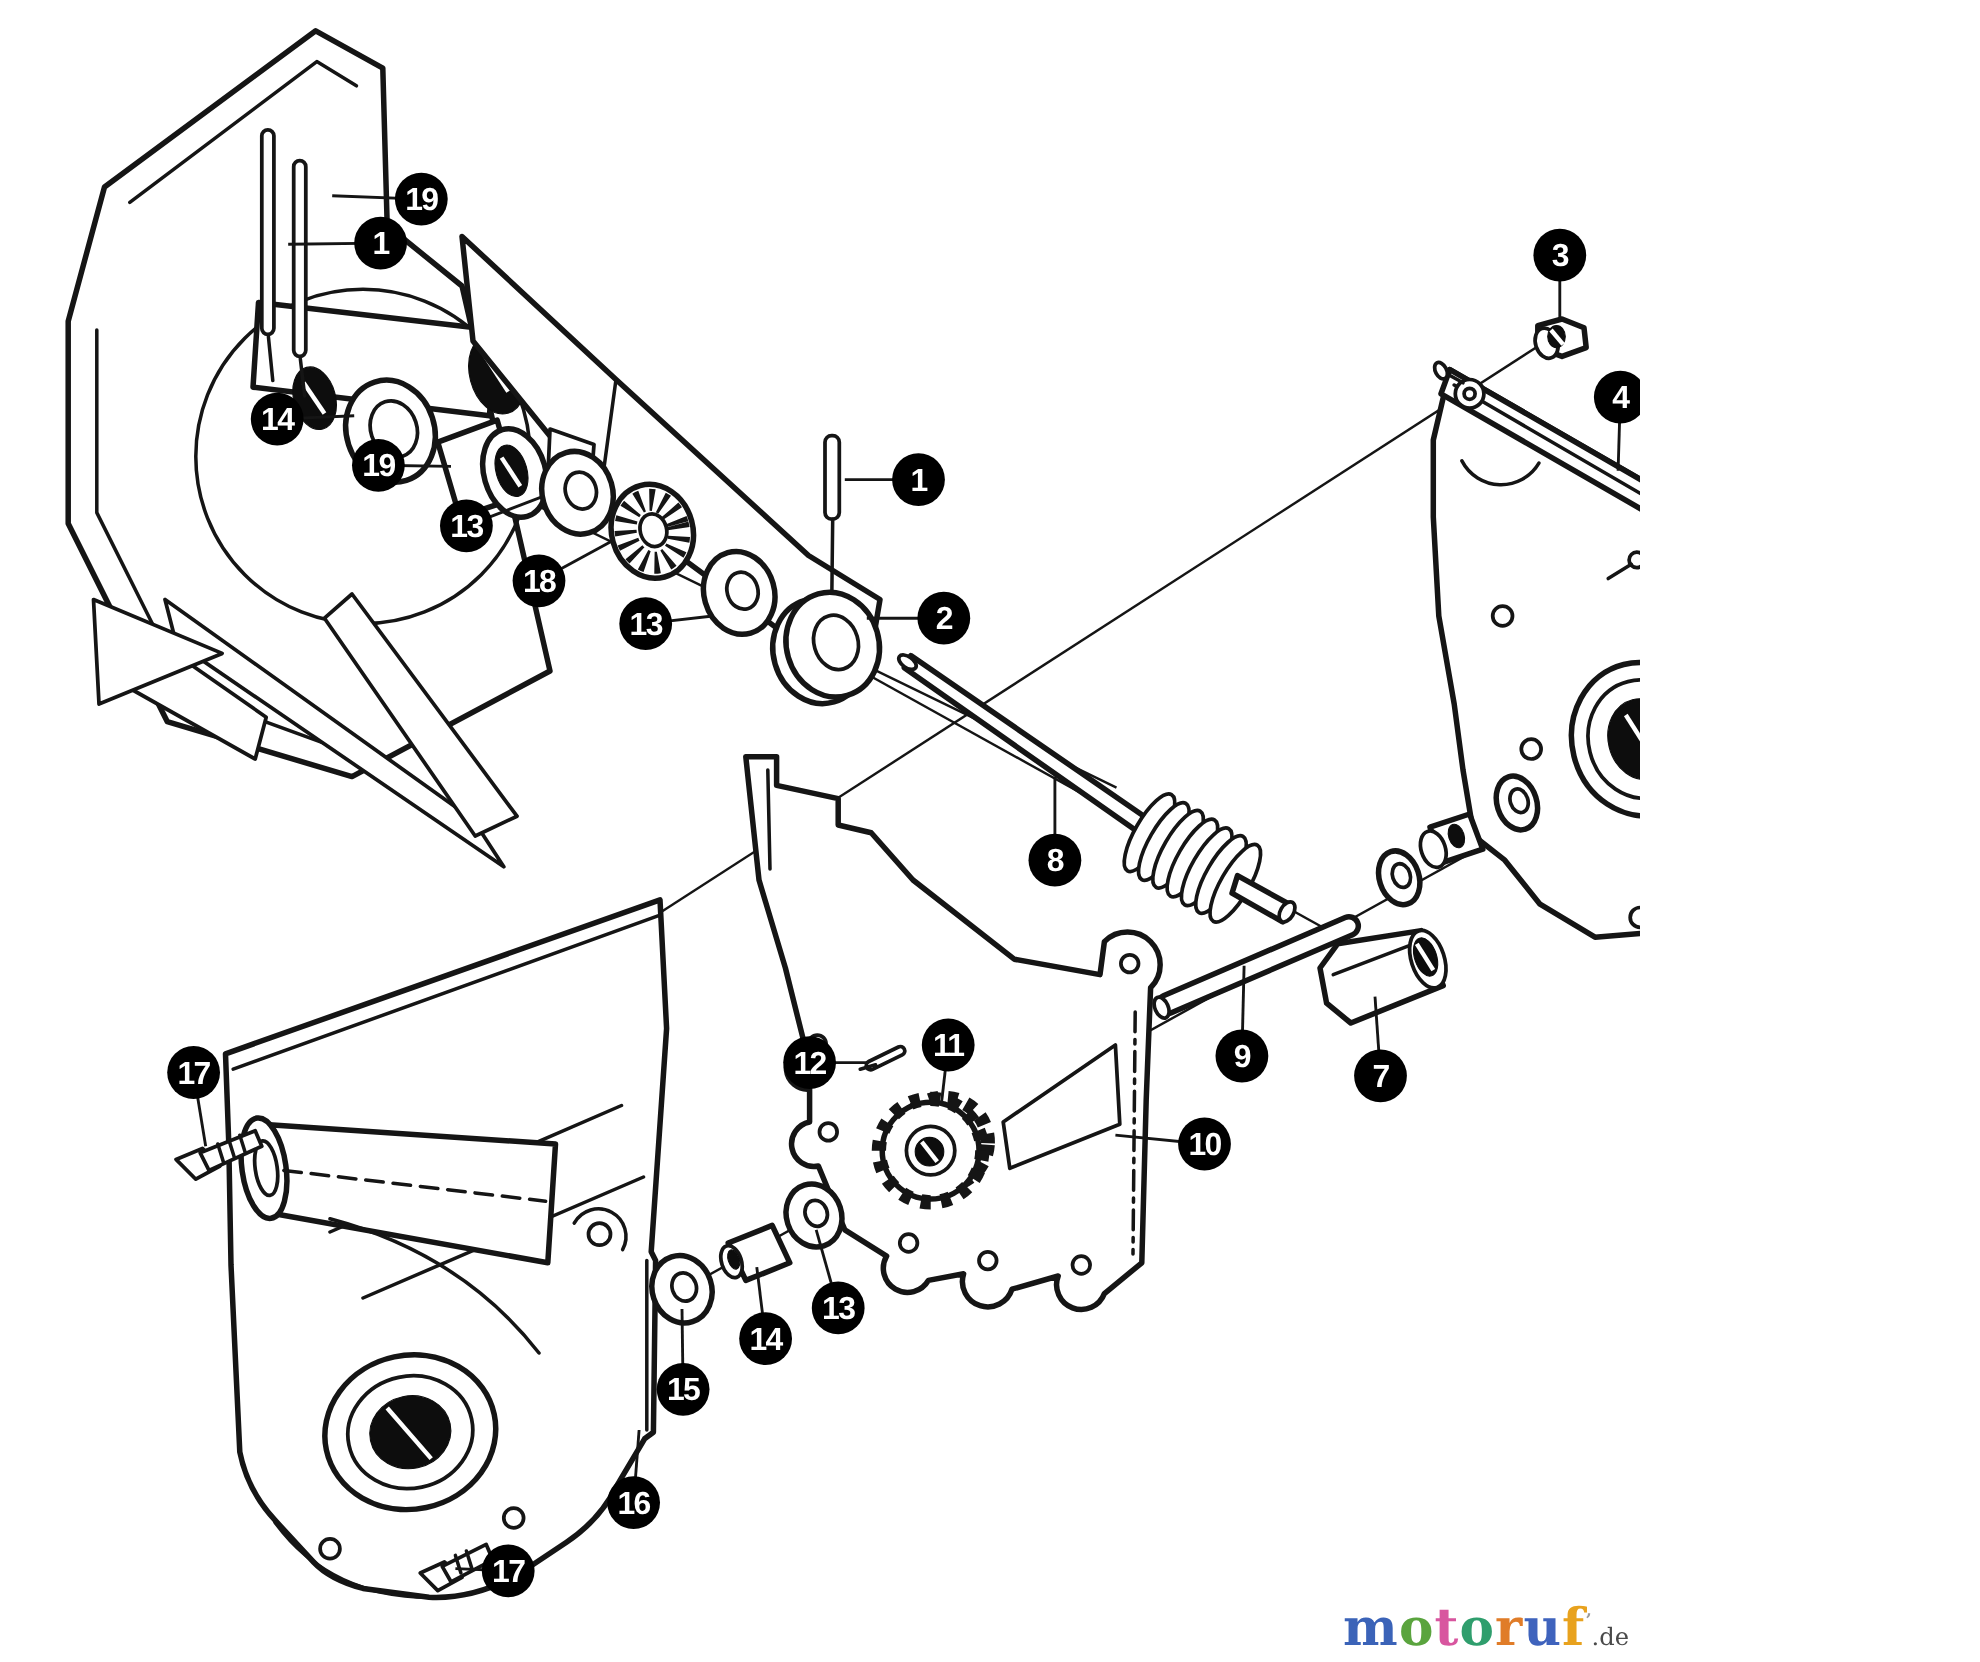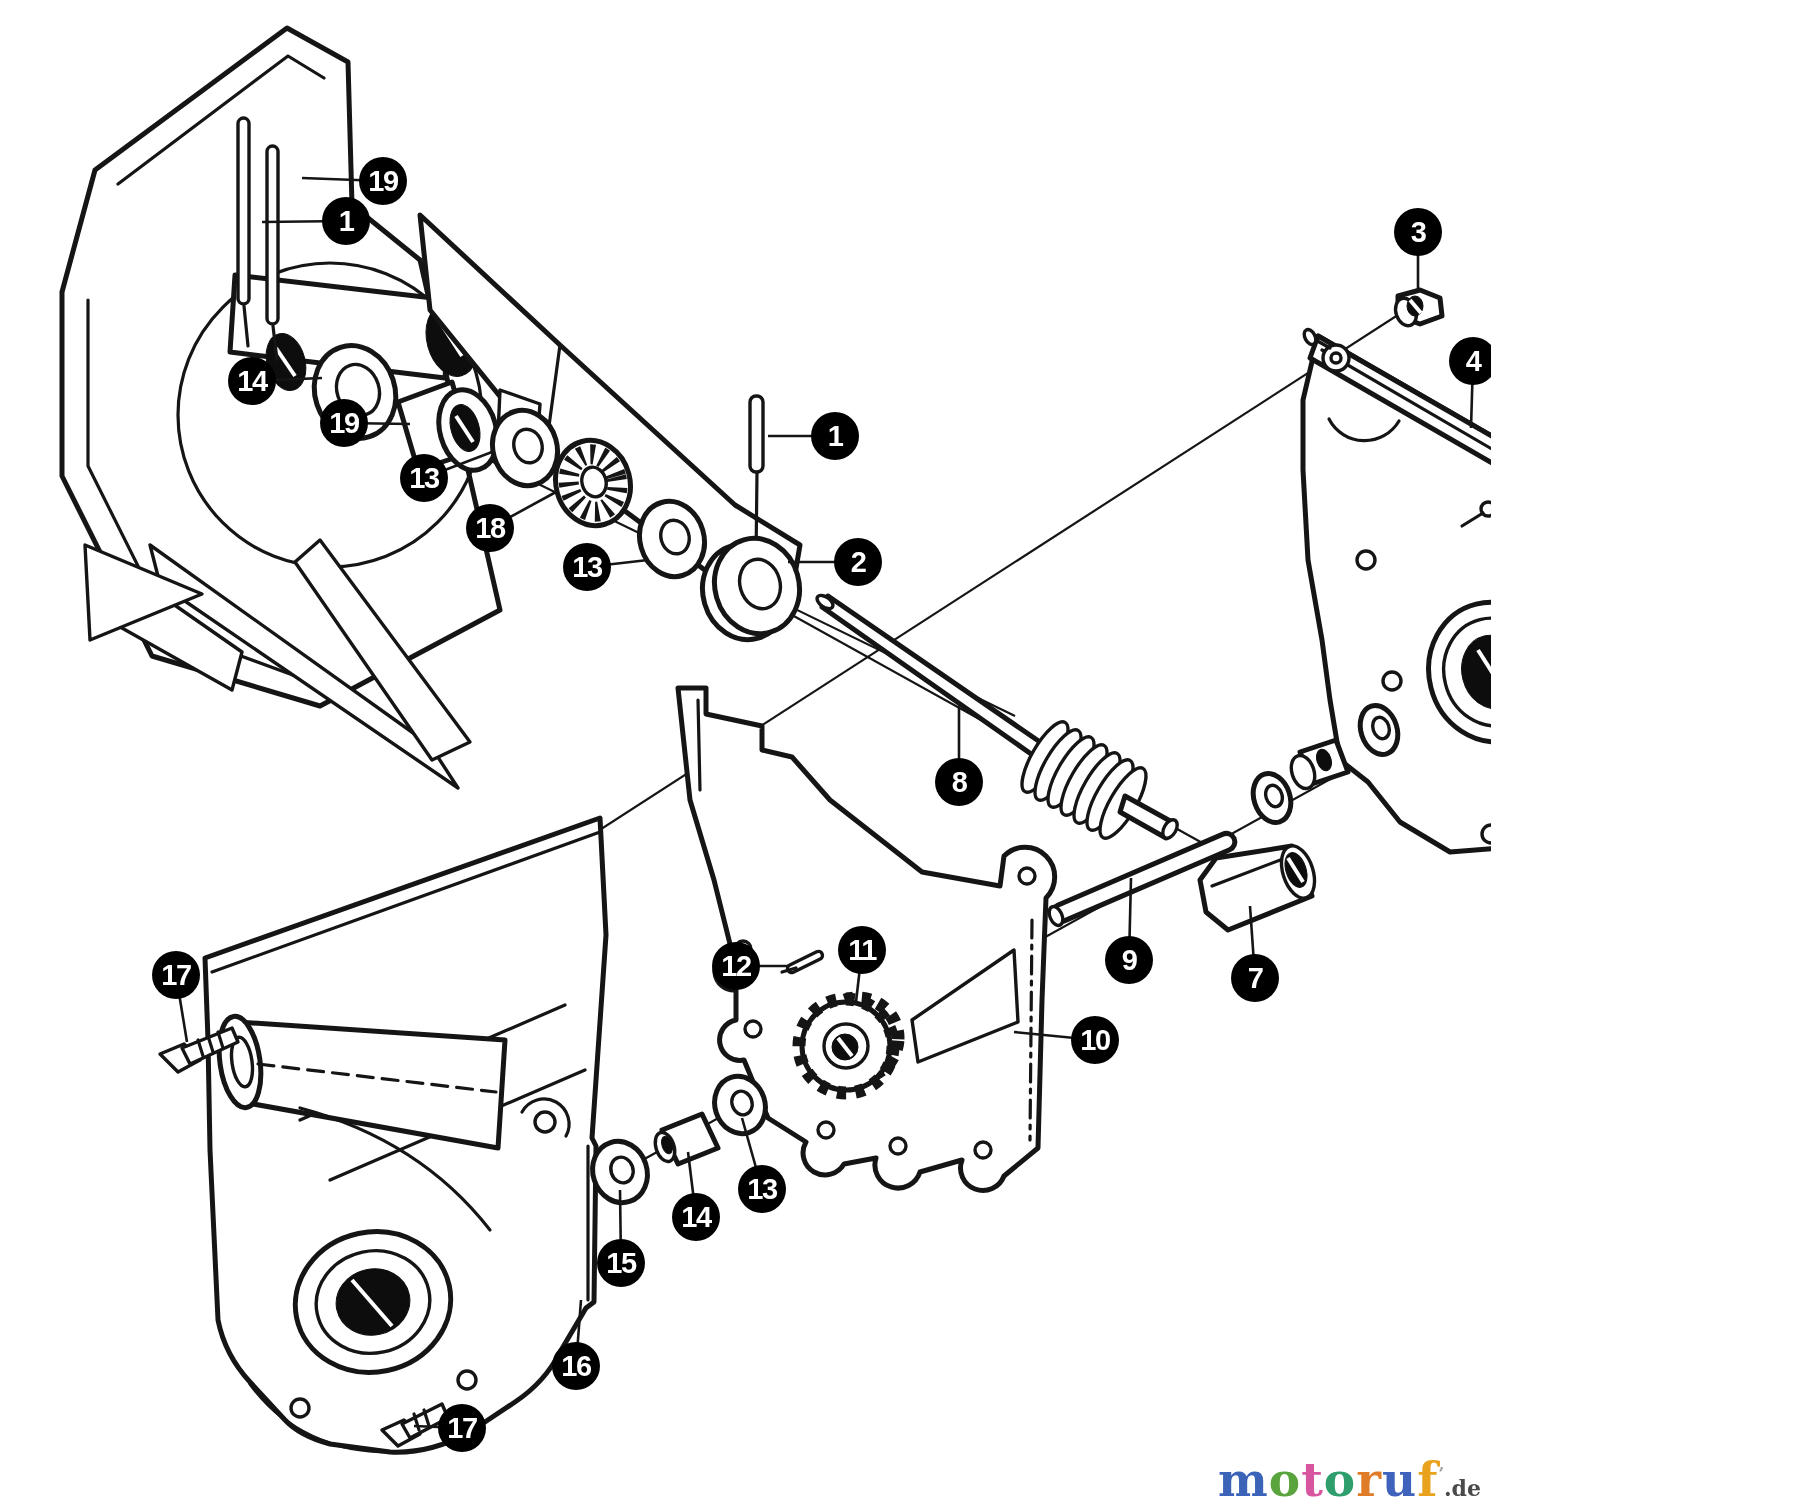--- a/index.html
+++ b/index.html
@@ -10,21 +10,21 @@
   .white{fill:#ffffff;stroke:#151515;stroke-width:5;stroke-linejoin:round;}
   .white2{fill:#ffffff;stroke:#151515;stroke-width:3.4;stroke-linejoin:round;}
   .dark{fill:#0d0d0d;stroke:#0d0d0d;}
   .axis{fill:none;stroke:#151515;stroke-width:2.2;}
   .slash{stroke:#ffffff;stroke-width:4;fill:none;}
   .callout-num{font-family:"Liberation Sans",sans-serif;font-weight:bold;font-size:29px;
                fill:#ffffff;text-anchor:middle;letter-spacing:-1.5px;}
   
   .logo{position:absolute;right:10px;bottom:8px;font-family:"DejaVu Serif",serif;
         font-weight:bold;font-size:47px;letter-spacing:1px;line-height:1;}
-  .logo .suffix{font-size:22px;font-weight:bold;letter-spacing:0;}
+  .logo .suffix{font-size:22px;font-weight:normal;letter-spacing:0;}
   .logo .tm{font-size:16px;color:#9a9a9a;vertical-align:super;letter-spacing:0;}
 </style>
 </head>
 <body>
 
 <div class="stage">
 
 <svg width="1800" height="1511" viewBox="0 0 1800 1511" xmlns="http://www.w3.org/2000/svg">
 
   <g>

